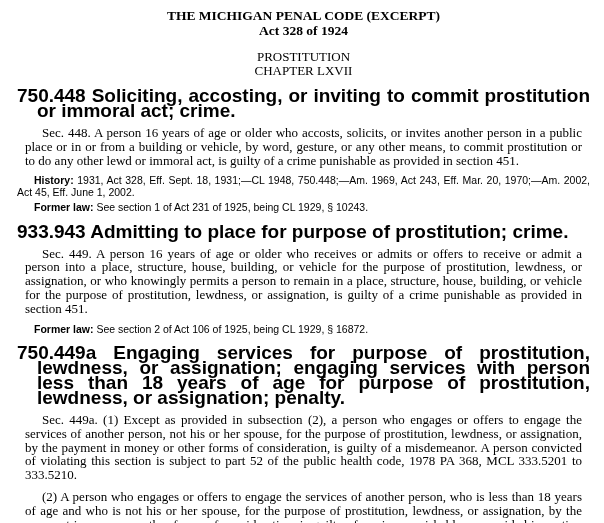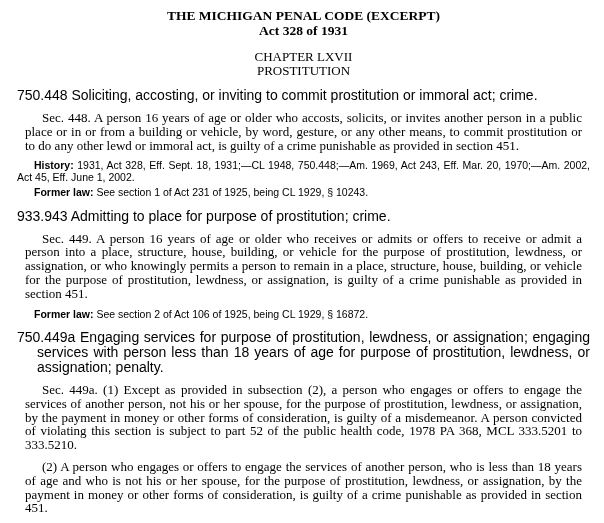--- a/index.html
+++ b/index.html
@@ -22,22 +22,22 @@
   }
   .chapter-block { margin-top: 12px; }
   .chapter-line {
     font-family: "Liberation Serif", serif;
     font-size: 13px;
     line-height: 14px;
     text-align: center;
   }
   .section-heading {
     font-family: "Liberation Sans", sans-serif;
-    font-weight: normal;
-    font-size: 14px;
+    font-weight: bold;
+    font-size: 19px;
     line-height: 15px;
     margin: 10px 0 1px 0;
     padding-left: 20px;
     text-indent: -20px;
     text-align: justify;
   }
   .body-para {
     font-family: "Liberation Serif", serif;
     font-size: 13px;
     line-height: 13.8px;
@@ -55,24 +55,24 @@
   }
   .note b { font-weight: bold; }
 </style>
 </head>
 <body>
 
 <div class="page">
 
   <div class="doc-header">
     <div class="doc-title">THE MICHIGAN PENAL CODE (EXCERPT)</div>
-    <div class="doc-title">Act 328 of 1931</div>
+    <div class="doc-title">Act 328 of 1924</div>
     <div class="chapter-block">
+      <div class="chapter-line">PROSTITUTION</div>
       <div class="chapter-line">CHAPTER LXVII</div>
-      <div class="chapter-line">PROSTITUTION</div>
     </div>
   </div>
 
   <section>
     <h2 class="section-heading">750.448 Soliciting, accosting, or inviting to commit prostitution or immoral act; crime.</h2>
     <p class="body-para">Sec. 448. A person 16 years of age or older who accosts, solicits, or invites another person in a public place or in or from a building or vehicle, by word, gesture, or any other means, to commit prostitution or to do any other lewd or immoral act, is guilty of a crime punishable as provided in section 451.</p>
     <p class="note"><b>History:</b><span> 1931, Act 328, Eff. Sept. 18, 1931;—CL 1948, 750.448;—Am. 1969, Act 243, Eff. Mar. 20, 1970;—Am. 2002, Act 45, Eff. June 1, 2002.</span></p>
     <p class="note"><b>Former law:</b><span> See section 1 of Act 231 of 1925, being CL 1929, § 10243.</span></p>
   </section>
 

